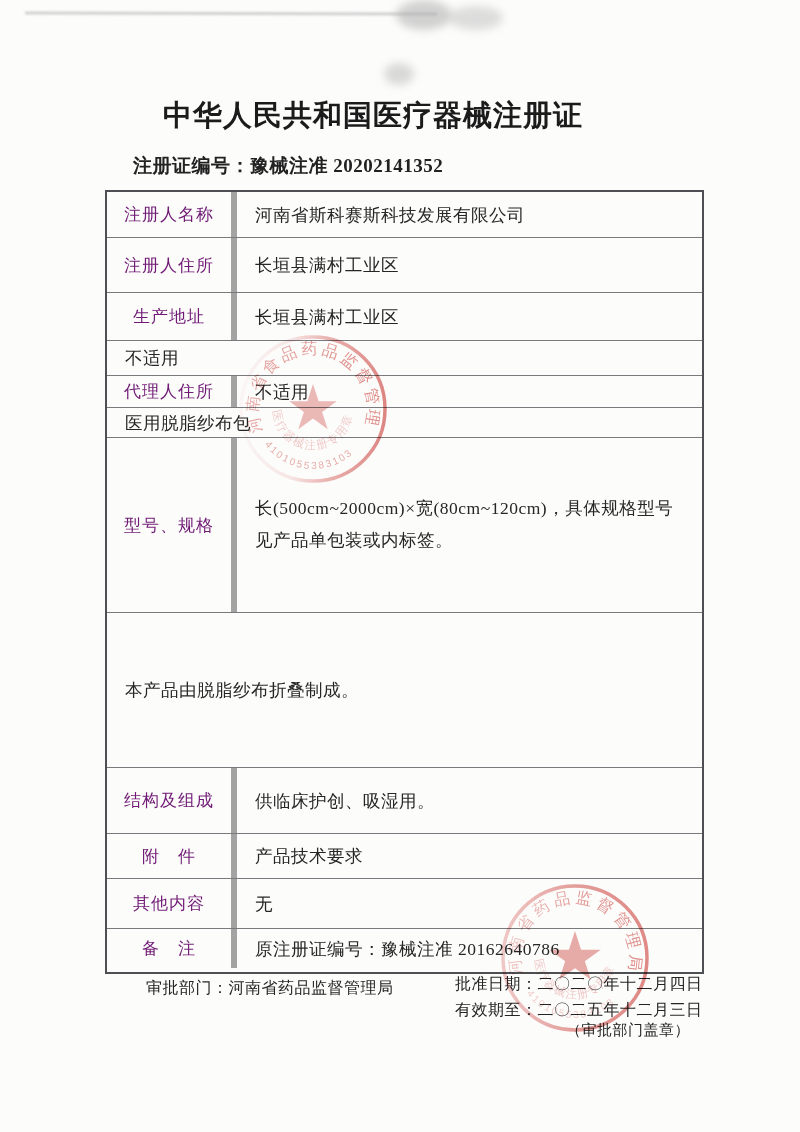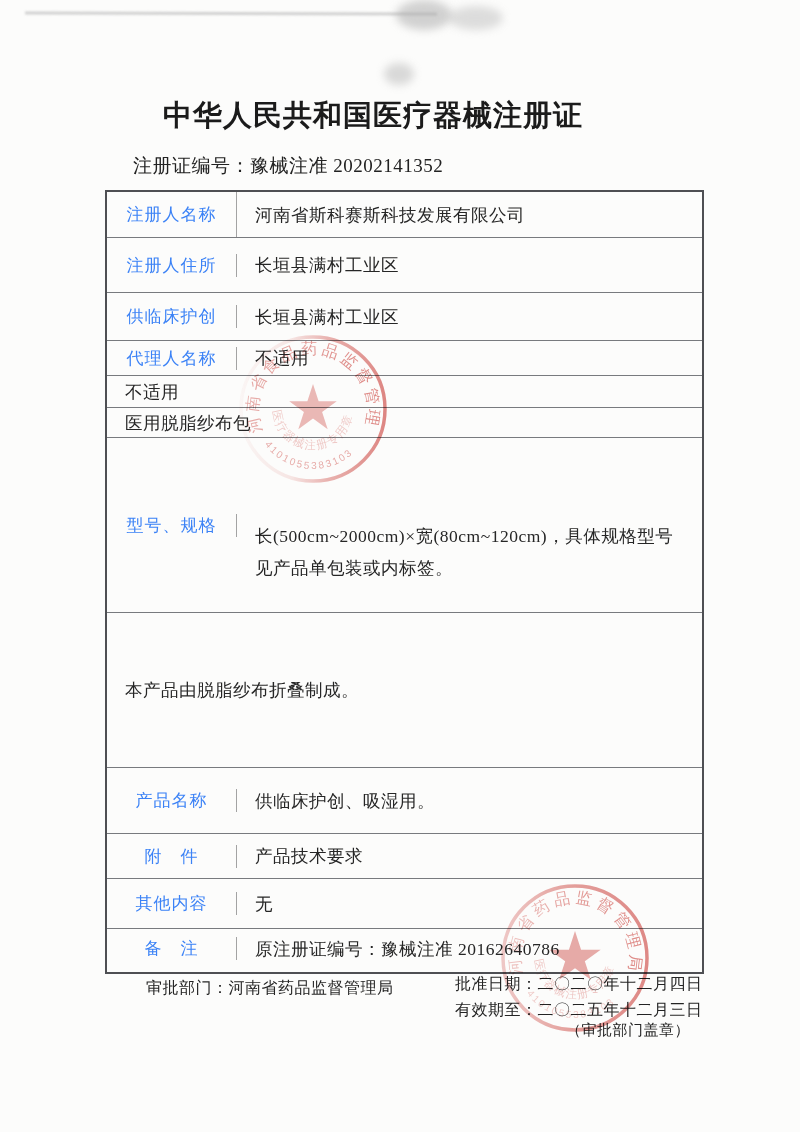--- a/index.html
+++ b/index.html
@@ -24,40 +24,40 @@
   .smudge.c{left:384px;top:63px;width:30px;height:22px;opacity:.45;}
 
   .title{
     position:absolute;left:0;top:96px;width:746px;
     text-align:center;
     font-family:"Liberation Sans","DejaVu Sans",sans-serif;
     font-weight:bold;font-size:29px;letter-spacing:1px;color:#1b1b1b;
   }
   .regline{
     position:absolute;left:133px;top:153px;
-    font-size:19px;letter-spacing:.5px;color:#222;
+    font-size:19px;letter-spacing:.5px;color:#222;font-weight:bold;
   }
 
   
   .cert-table{
     position:absolute;left:105px;top:190px;width:599px;height:784px;
     border:2px solid #4e4f53;box-sizing:border-box;
     display:flex;flex-direction:column;
     background:transparent;
   }
   .row{display:flex;box-sizing:border-box;}
-  .row + .row{border-top:1px solid #787a7e;align-items:center;}
+  .row + .row{border-top:1px solid #787a7e;}
   .r1{height:45px}.r2{height:55px}.r3{height:48px}.r4{height:35px}
   .r5{height:32px}.r6{height:30px}.r7{height:175px}.r8{height:155px}
   .r9{height:66px}.r10{height:45px}.r11{height:50px}.r12{height:40px}
   .cell-label{
     width:130px;flex:0 0 130px;box-sizing:border-box;
-    border-right:1px solid #a3a3a3;
+    border-right:6px solid #a3a3a3;
     display:flex;align-items:center;justify-content:center;
-    font-size:17px;letter-spacing:1px;color:#3b82f6;text-align:center;
+    font-size:17px;letter-spacing:1px;color:#701a75;text-align:center;
   }
   .cell-value{
     flex:1;display:flex;align-items:center;
     padding-left:18px;padding-right:14px;
     font-size:17.5px;letter-spacing:.5px;color:#262626;
     white-space:pre-line;line-height:40px;
   }
   .r7 .cell-value{align-items:flex-start;padding-top:54px;line-height:32px;}
 
   
@@ -93,43 +93,43 @@
   <div class="cert-table">
     <div class="row r1">
       <div class="cell-label">注册人名称</div>
       <div class="cell-value">河南省斯科赛斯科技发展有限公司</div>
     </div>
     <div class="row r2">
       <div class="cell-label">注册人住所</div>
       <div class="cell-value">长垣县满村工业区</div>
     </div>
     <div class="row r3">
-      <div class="cell-label">供临床护创</div>
+      <div class="cell-label">生产地址</div>
       <div class="cell-value">长垣县满村工业区</div>
     </div>
     <div class="row r4">
-      <div class="cell-label">代理人名称</div>
       <div class="cell-value">不适用</div>
     </div>
     <div class="row r5">
+      <div class="cell-label">代理人住所</div>
       <div class="cell-value">不适用</div>
     </div>
     <div class="row r6">
       <div class="cell-value">医用脱脂纱布包</div>
     </div>
     <div class="row r7">
       <div class="cell-label">型号、规格</div>
       <div class="cell-value">长(500cm~2000cm)×宽(80cm~120cm)，具体规格型号
 见产品单包装或内标签。</div>
     </div>
     <div class="row r8">
       <div class="cell-value">本产品由脱脂纱布折叠制成。</div>
     </div>
     <div class="row r9">
-      <div class="cell-label">产品名称</div>
+      <div class="cell-label">结构及组成</div>
       <div class="cell-value">供临床护创、吸湿用。</div>
     </div>
     <div class="row r10">
       <div class="cell-label">附　件</div>
       <div class="cell-value">产品技术要求</div>
     </div>
     <div class="row r11">
       <div class="cell-label">其他内容</div>
       <div class="cell-value">无</div>
     </div>

